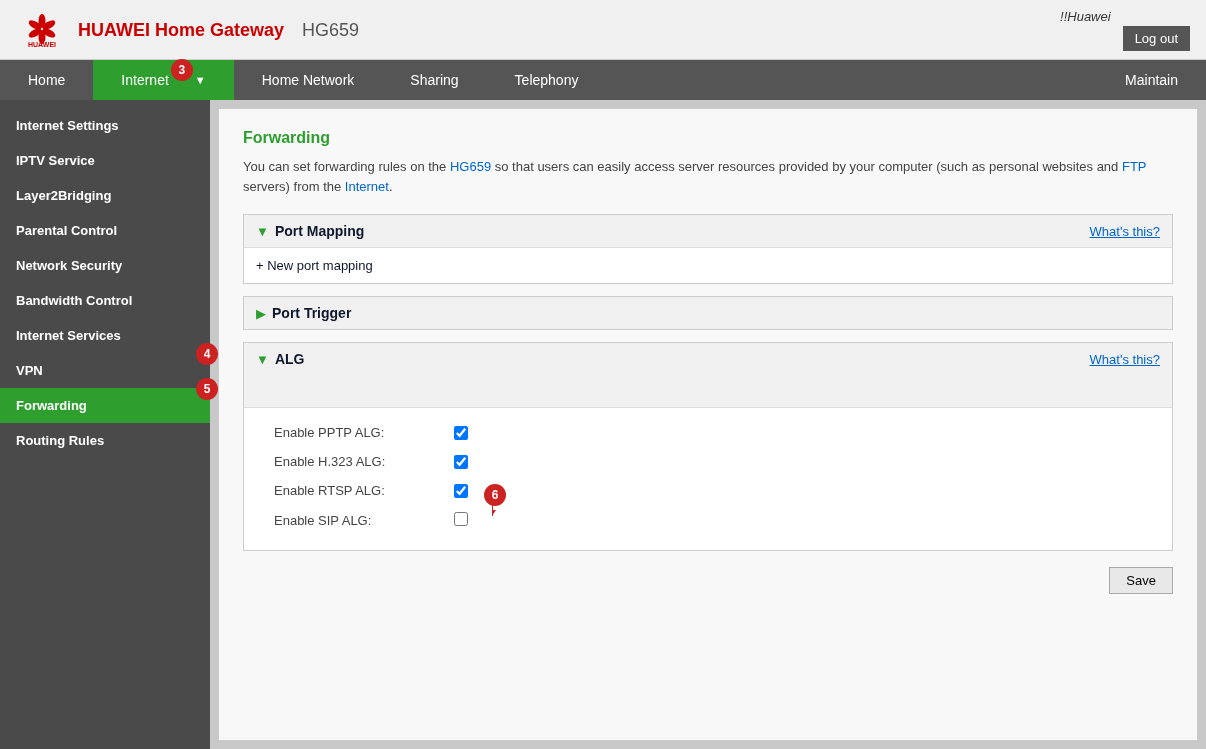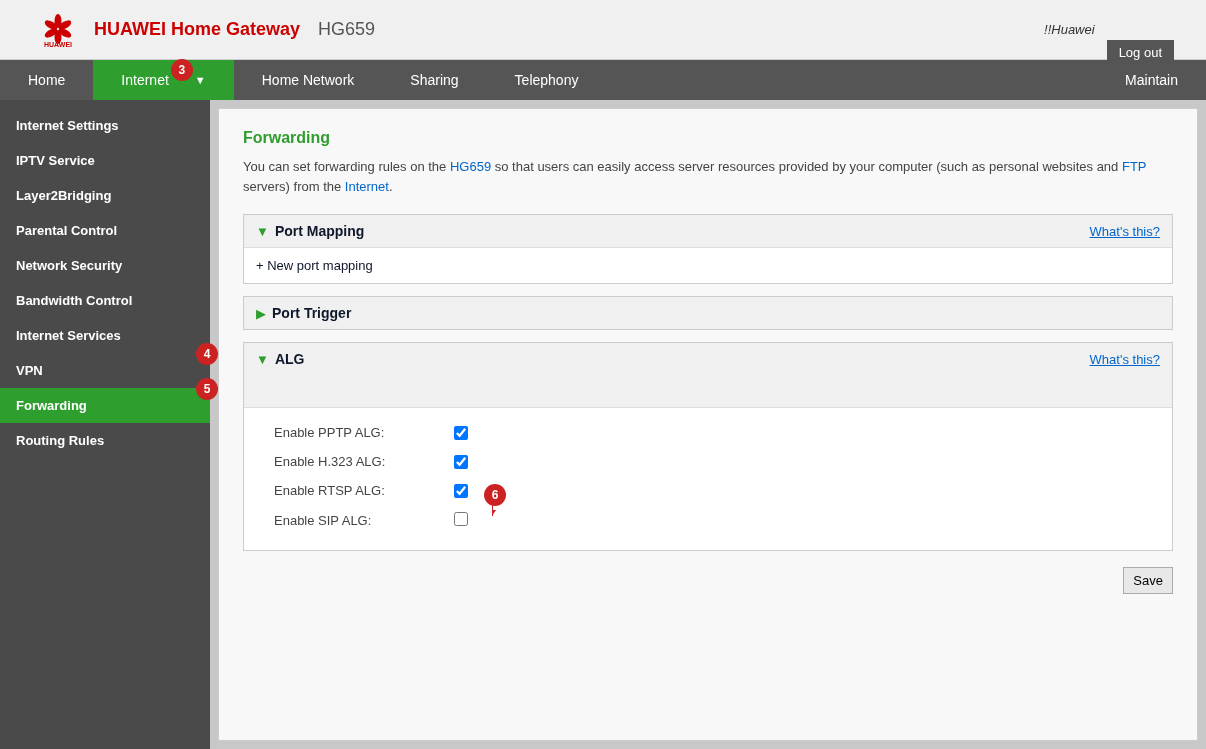--- a/index.html
+++ b/index.html
@@ -2,22 +2,22 @@
 <html><head>
   <meta charset="utf-8">
   <style>
     * { margin: 0; padding: 0; box-sizing: border-box; }
     body { font-family: Arial, sans-serif; font-size: 14px; background: #d0d0d0; width: 1206px; min-height: 749px; }
 
     
     #header {
       background: #f0f0f0;
       display: flex;
-      align-items: center;
-      padding: 8px 32px;
+      align-items: flex-end;
+      padding: 8px 16px;
       border-bottom: 1px solid #ccc;
       height: 60px;
     }
     #logo-area {
       display: flex;
       align-items: center;
       gap: 10px;
     }
     #huawei-logo {
       width: 52px;
@@ -209,21 +209,21 @@
 
     
     .save-row {
       display: flex;
       justify-content: flex-end;
       margin-top: 16px;
     }
     .save-btn {
       background: #e8e8e8;
       border: 1px solid #aaa;
-      padding: 5px 9px;
+      padding: 5px 16px;
       font-size: 13px;
       cursor: pointer;
     }
     .badge-3 {
       position: relative;
       top: -10px;
       left: 2px;
     }
   </style>
 </head>

